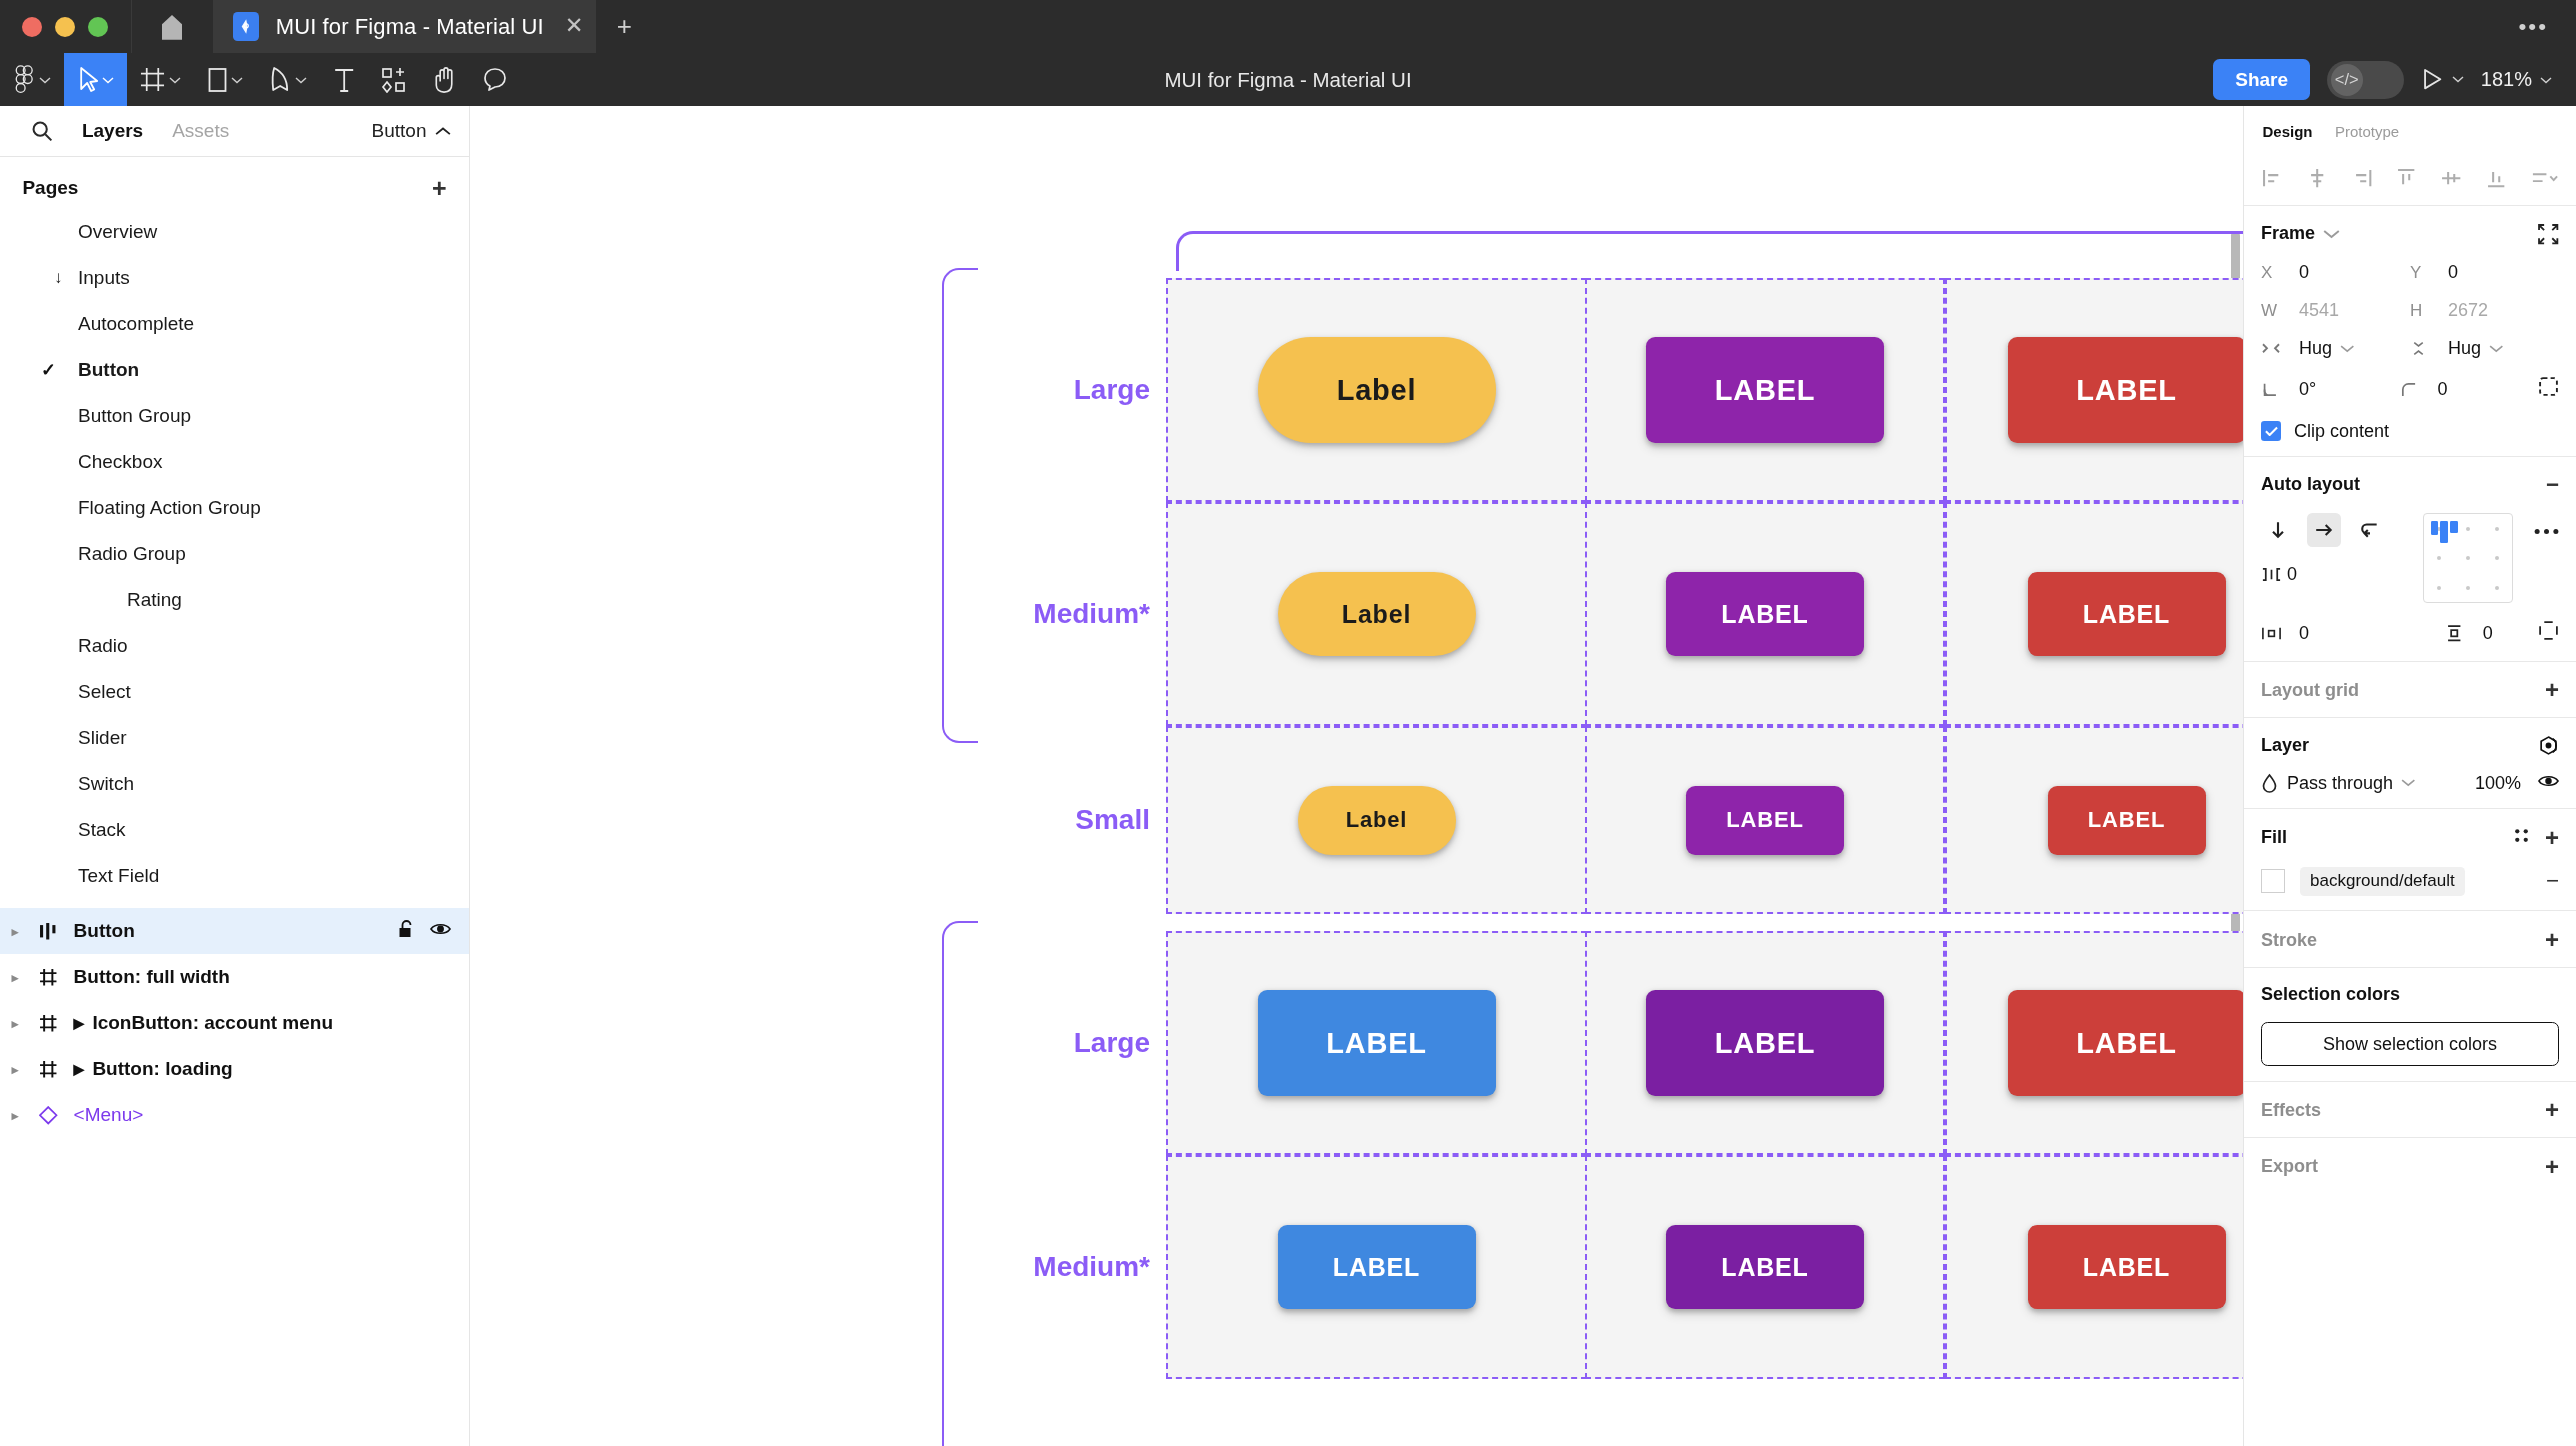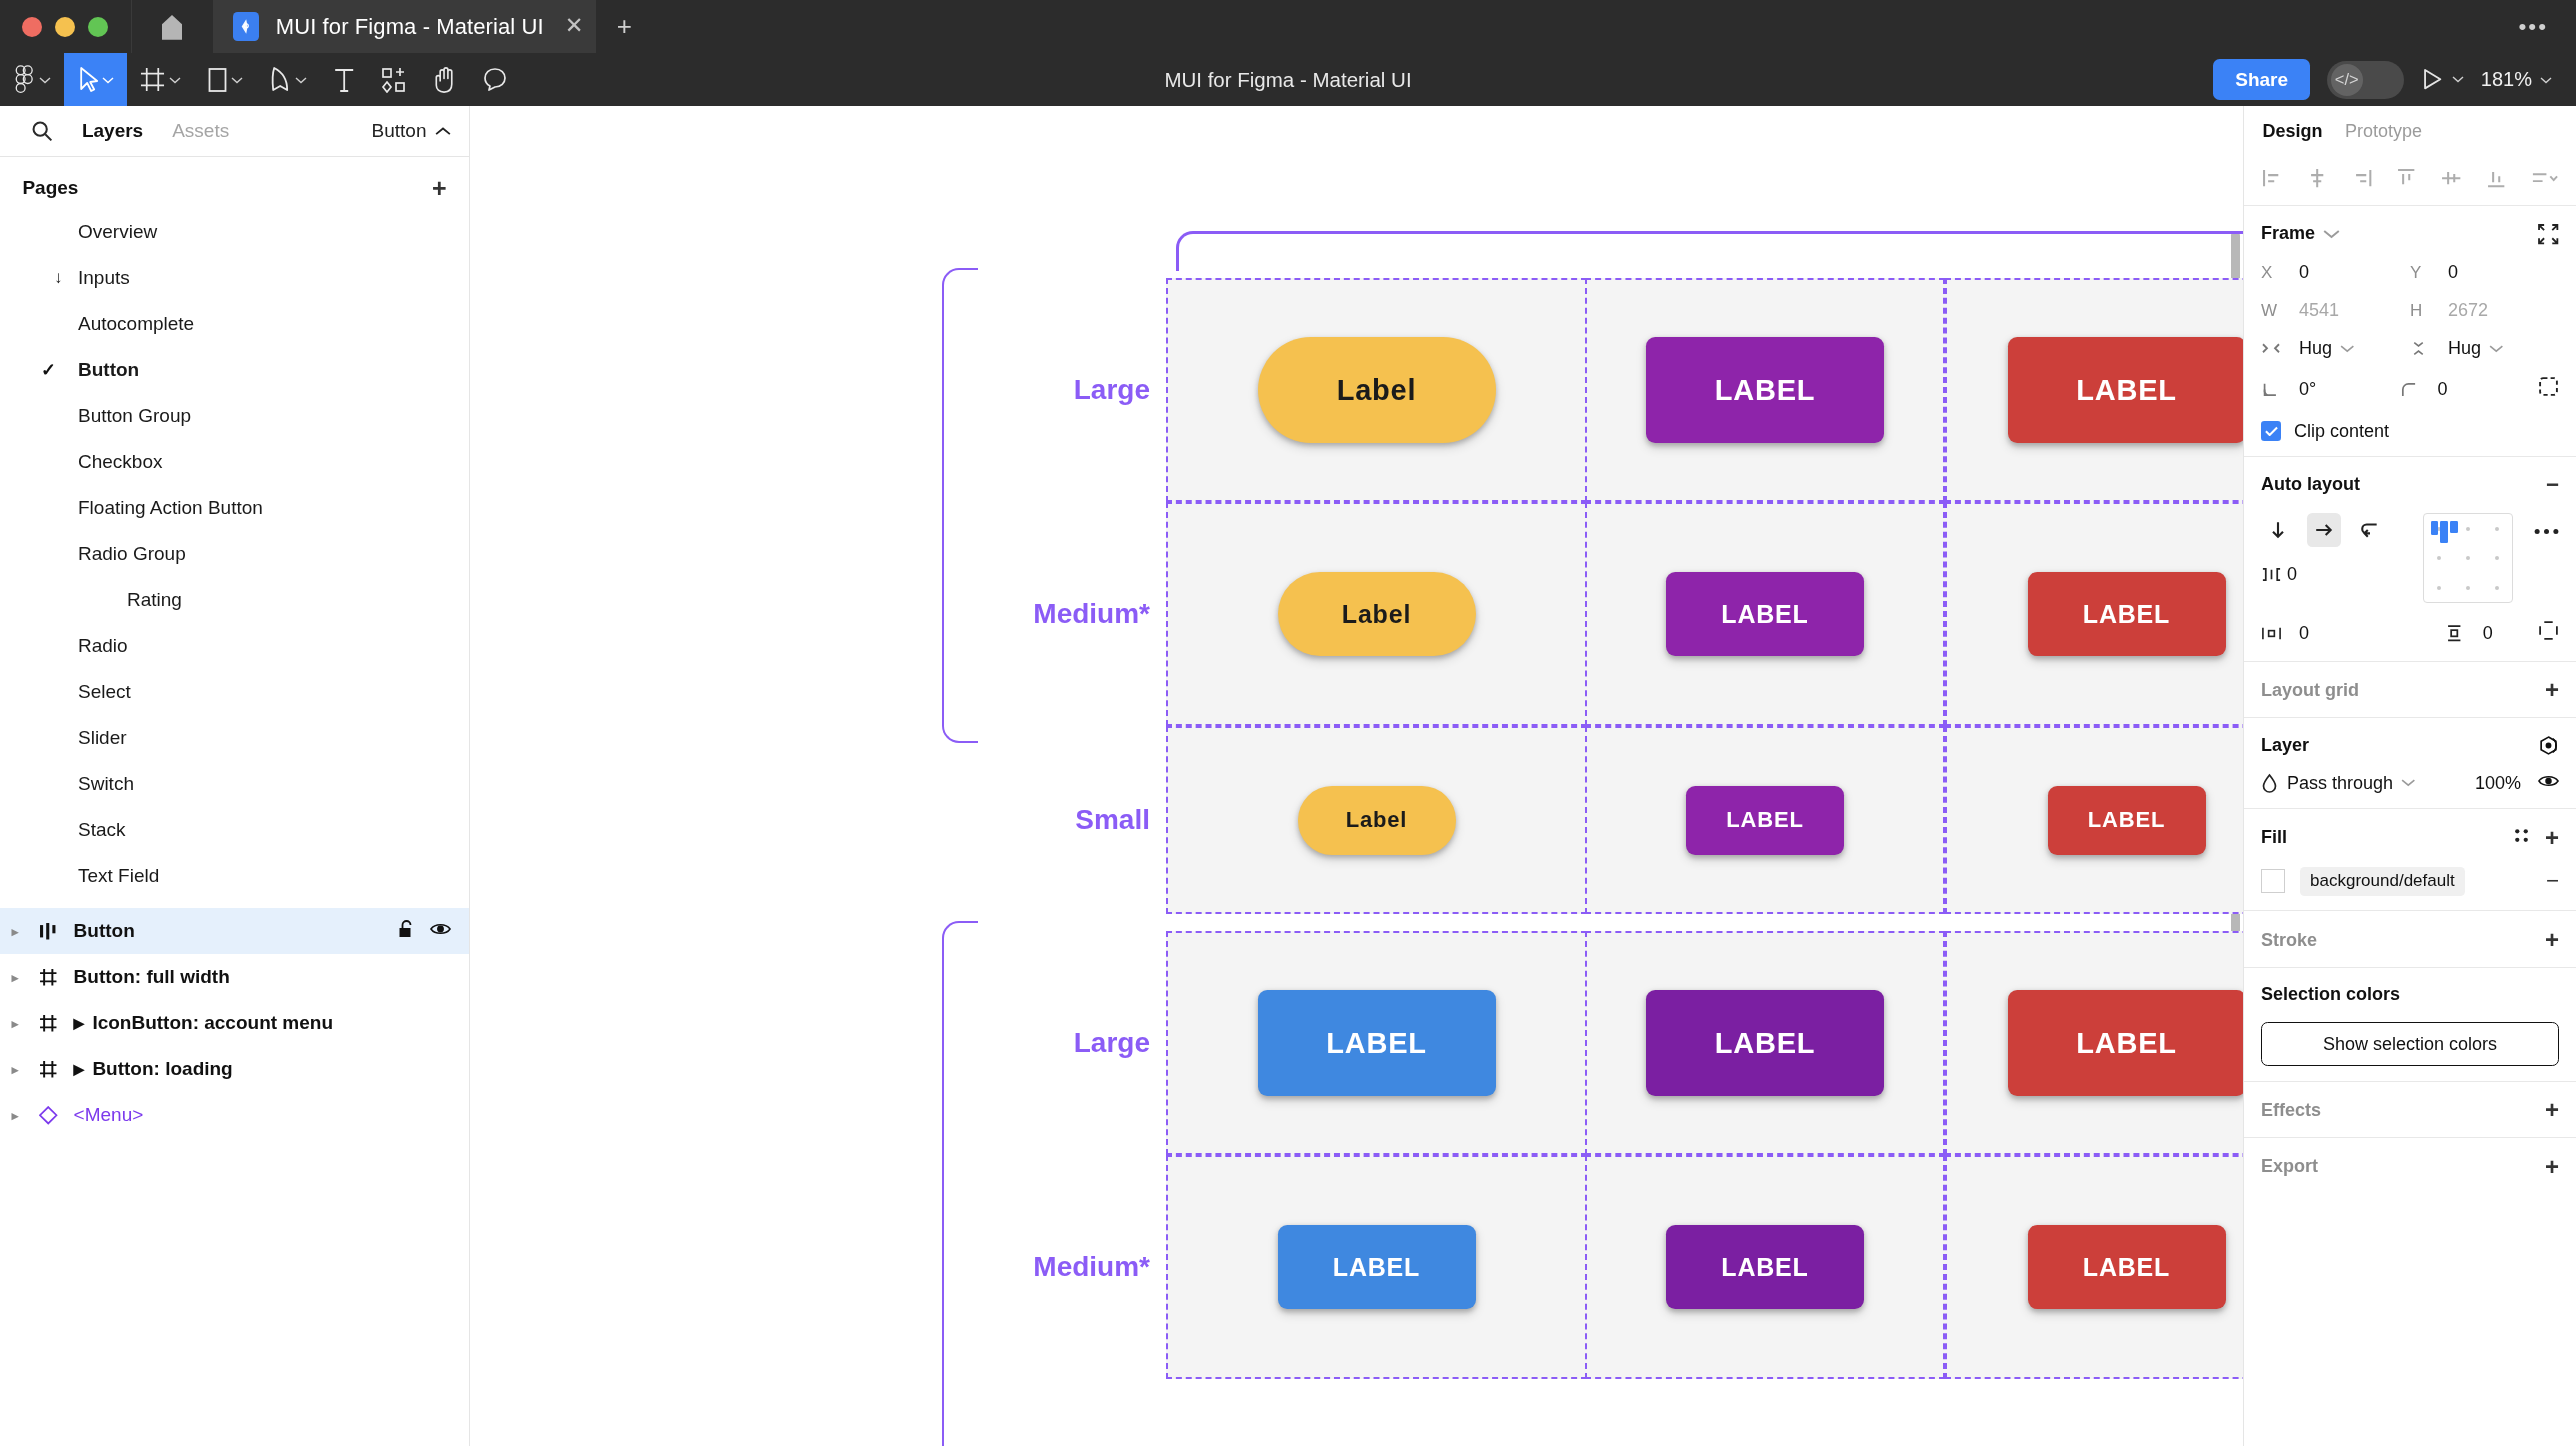--- a/index.html
+++ b/index.html
@@ -152,21 +152,21 @@
     position:absolute; right:2.6px; top:125px; width:9.2px; height:739px;
     background:#b8b8b8; border-radius:4.6px;
   }
 
   
   .rightpanel {
     width:333px; flex:0 0 333px; background:#fff; border-left:0.7px solid #e5e5e5;
     display:flex; flex-direction:column; font-size:18px; color:#111; min-height:0;
   }
   .rp-tabs { height:51px; display:flex; align-items:center; gap:22.4px; padding: 0 18.5px; }
-  .rp-tab { font-size:18px; color:#9b9b9b; cursor:pointer; }
+  .rp-tab { font-size:15px; color:#9b9b9b; cursor:pointer; }
   .rp-tab.active { color:#111; font-weight:bold; }
   .rp-align { height:48px; display:flex; align-items:center; justify-content:space-between; padding: 0 17px; }
   .rp-sep { height:0.7px; background:#e8e8e8; }
   .rp-sec { padding: 17px 17px 14.5px 17px; }
   .rp-sec-head { display:flex; align-items:center; font-size:18px; font-weight:bold; color:#111; }
   .rp-sec-head.muted { color:#8e8e8e; font-weight:bold; }
   .rp-sec-head .act { margin-left:auto; display:flex; align-items:center; gap:14.5px; cursor:pointer; }
   .rp-row { display:flex; align-items:center; margin-top:17px; }
   .rp-field { flex:1; display:flex; align-items:center; gap:12px; }
   .rp-key { color:#8e8e8e; width:26px; display:flex; justify-content:flex-start; align-items:center; font-size:17px;}
@@ -369,21 +369,21 @@
               <span class="check">✓</span>
               <span>Button</span>
             </div>
             <div class="page-item" style="padding-left: 78px;">
               <span>Button Group</span>
             </div>
             <div class="page-item" style="padding-left: 78px;">
               <span>Checkbox</span>
             </div>
             <div class="page-item" style="padding-left: 78px;">
-              <span>Floating Action Button</span>
+              <span>Floating Action Group</span>
             </div>
             <div class="page-item" style="padding-left: 78px;">
               <span>Radio Group</span>
             </div>
             <div class="page-item" style="padding-left: 86px; margin-left: 41px;">
               <span>Rating</span>
             </div>
             <div class="page-item" style="padding-left: 78px;">
               <span>Radio</span>
             </div>

